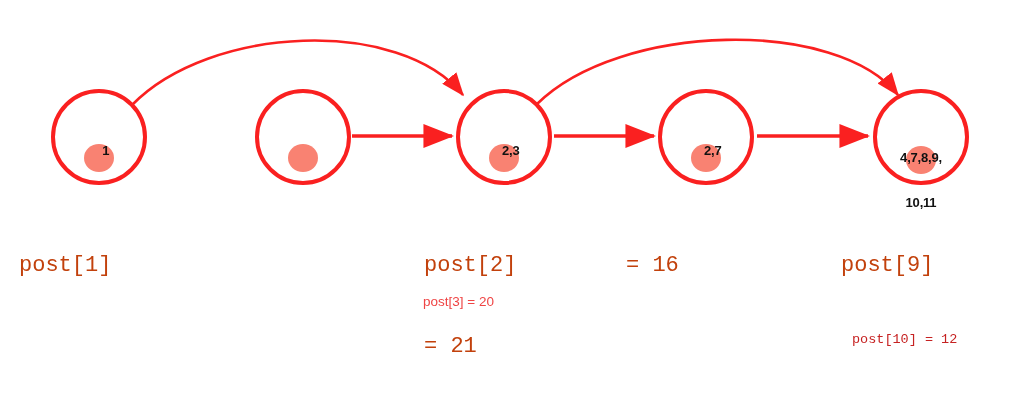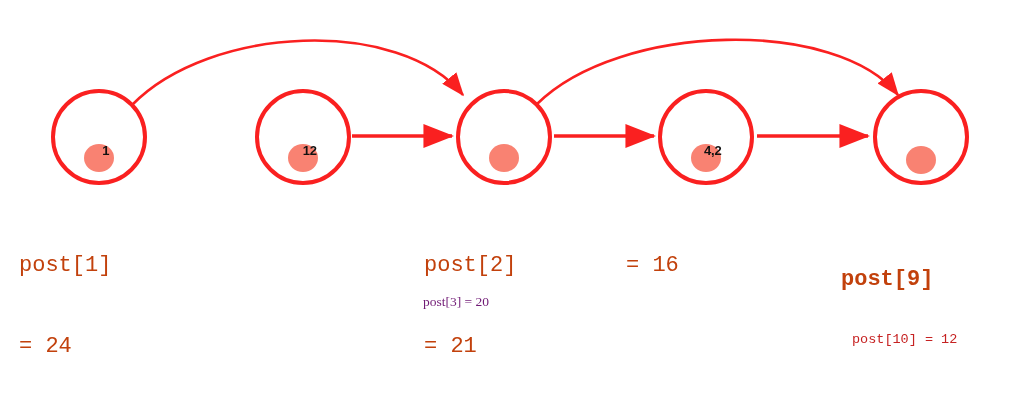--- a/index.html
+++ b/index.html
@@ -38,22 +38,22 @@
     position: absolute;
     text-align: left;
     color: #c2410c;
     font-family: "Liberation Mono", monospace;
     font-size: 22px;
     line-height: 27px;
     white-space: pre;
   }
   .small-note {
     position: absolute;
-    color: #701a75;
-    font-family: Liberation Serif, serif;
+    color: #ef4444;
+    font-family: Liberation Sans, sans-serif;
     font-size: 13.5px;
     line-height: 19px;
     white-space: pre;
     text-align: left;
   }
   .note-col {
     position: absolute;
     color: #c62222;
     font-family: "Liberation Mono", monospace;
     font-size: 13.5px;
@@ -103,39 +103,42 @@
     </g>
     <g>
       <circle cx="921" cy="137" r="46" fill="#ffffff" stroke="#fa2020" stroke-width="4"></circle>
       <ellipse cx="921" cy="160" rx="15" ry="14" fill="#f98272"></ellipse>
     </g>
   </svg>
 
   <div class="node-inner-label" style="left:59px; top:128px; width:80px;">
     <span>1</span>
   </div>
-  <div class="node-inner-label" style="left:263px; top:128px; width:80px;">
-    <span>12</span>
+  <div class="node-inner-label" style="left:464px; top:128px; width:80px;">
+    <span>2,3</span>
   </div>
   <div class="node-inner-label" style="left:666px; top:128px; width:80px;">
-    <span>4,2</span>
+    <span>2,7</span>
+  </div>
+  <div class="node-inner-label" style="left:871px; top:120px; width:100px;">
+    <div>4,7,8,9,</div>
+    <div>10,11</div>
   </div>
 
   <div class="post-label" style="left:19px; top:198px; width:160px;">
     <div>post[1]</div>
-    <div>= 24</div>
   </div>
   <div class="post-label" style="left:424px; top:198px; width:160px;">
     <div>post[2]</div>
     <div>= 21</div>
   </div>
   <div class="post-label" style="left:626px; top:198px; width:160px;">
     <div>= 16</div>
   </div>
-  <div class="post-label" style="left:841px; top:212px; width:160px;font-weight:bold;">
+  <div class="post-label" style="left:841px; top:198px; width:160px;">
     <div>post[9]</div>
   </div>
 
   <div class="small-note" style="left:423px; top:292px;">post[3] = 20</div>
 
   <div class="note-col" style="left:852px; top:292px;">
     <div>post[10] = 12</div>
     
     
     

